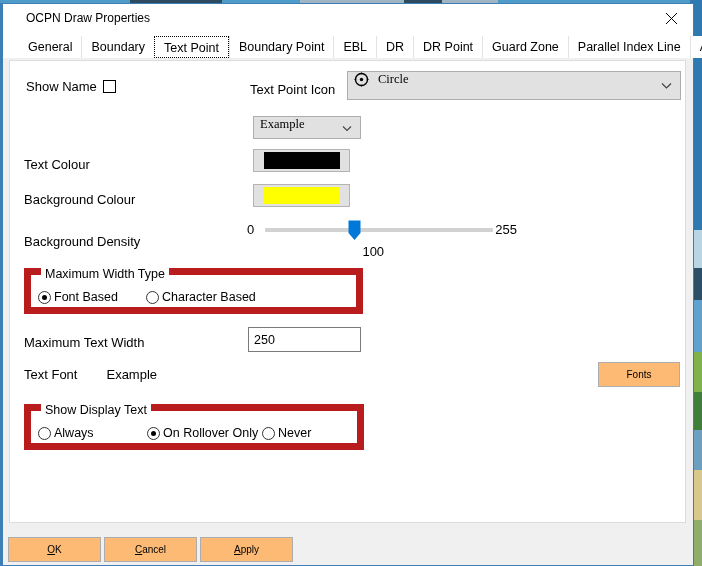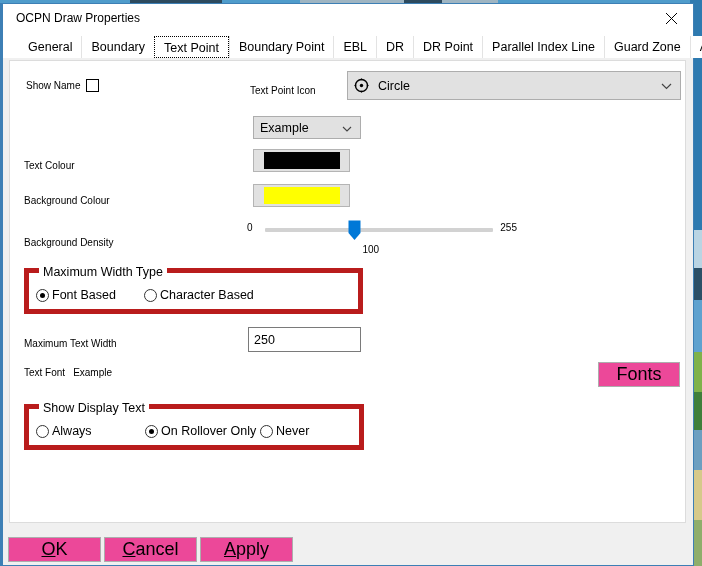--- a/index.html
+++ b/index.html
@@ -59,21 +59,21 @@
   .titlebar {
     height: 28px;
     background: #ffffff;
     display: flex;
     align-items: center;
     position: relative;
   }
   .title-text {
     font-size: 12px;
     color: #000;
-    padding-left: 13px;
+    padding-left: 23px;
     line-height: 28px;
     white-space: nowrap;
   }
   .close-btn {
     position: absolute;
     right: 0; top: 0;
     width: 44px; height: 28px;
     display: flex; align-items: center; justify-content: center;
     font-size: 16px;
     color: #000;
@@ -116,21 +116,21 @@
     left: 6px;
     top: 56px;
     width: 677px;
     height: 463px;
     background: #ffffff;
     border: 1px solid #dcdcdc;
     box-sizing: border-box;
   }
 
   .lbl {
-    font-size: 10px;
+    font-size: 13px;
     color: #000;
     white-space: nowrap;
   }
 
   .row { position: absolute; }
 
   
   .checkbox {
     width: 13px; height: 13px;
     border: 1px solid #000;
@@ -140,26 +140,27 @@
     cursor: pointer;
     vertical-align: middle;
   }
 
   
   .combo {
     background: #e1e1e1;
     border: 1px solid #adadad;
     box-sizing: border-box;
     display: flex;
-    align-items: center;
+    align-items: flex-start;
     font-size: 12.5px;
     color: #000;
     padding: 0 6px;
     cursor: pointer;
     position: relative;
+    font-family: Liberation Serif, serif;
   }
   .combo .chev {
     position: absolute;
     right: 8px;
     top: 50%;
     transform: translateY(-50%);
   }
   .combo-icon { margin-right: 9px; display:flex; align-items:center; }
 
   
@@ -195,21 +196,21 @@
     font-size: 12.5px;
     color: #000;
     padding: 2px 5px;
     display: flex;
     align-items: center;
   }
 
   
   .groupbox {
     position: absolute;
-    border: 5px solid #b91c1c;
+    border: 7px solid #b91c1c;
     box-sizing: border-box;
   }
   .groupbox-title {
     position: absolute;
     top: -8px;
     left: 10px;
     background: #ffffff;
     padding: 0 4px;
     font-size: 12.5px;
     color: #000;
@@ -240,27 +241,27 @@
     content: "";
     position: absolute;
     left: 3px; top: 3px;
     width: 5px; height: 5px;
     border-radius: 50%;
     background: #000;
   }
 
   
   .pushbtn {
-    background: #ec4899;
+    background: #fdba74;
     border: 1px solid #adadad;
     box-sizing: border-box;
     display: flex;
     align-items: center;
     justify-content: center;
-    font-size: 18px;
+    font-size: 10px;
     color: #000;
     cursor: pointer;
   }
   .mnemonic { text-decoration: underline; }
 
   
   .footer {
     position: absolute;
     left: 0;
     top: 528px;
@@ -294,22 +295,22 @@
   </div>
 
   <div class="tabstrip">
     <div class="tab">General</div>
     <div class="tab">Boundary</div>
     <div class="tab active">Text Point</div>
     <div class="tab">Boundary Point</div>
     <div class="tab">EBL</div>
     <div class="tab">DR</div>
     <div class="tab">DR Point</div>
+    <div class="tab">Guard Zone</div>
     <div class="tab">Parallel Index Line</div>
-    <div class="tab">Guard Zone</div>
     <div class="tab">About</div>
 
   </div>
 
   <div class="page">
 
     <div class="row" style="left:16px; top:18px; display:flex; align-items:center;">
       <span class="lbl">Show Name</span>
       <span class="checkbox" style="margin-left:6px;"></span>
     </div>
@@ -386,21 +387,21 @@
       </div>
     </div>
 
     <div class="row" style="left:14px; top:272px;">
       <span class="lbl">Maximum Text Width</span>
     </div>
     <div class="textbox" style="position:absolute; left:238px; top:266px; width:113px; height:25px;">
       <span>250</span>
     </div>
 
-    <div class="row" style="left:14px; top:306px; display:flex; gap:8px;">
+    <div class="row" style="left:14px; top:306px; display:flex; gap:29px;">
       <span class="lbl">Text Font</span>
       <span class="lbl">Example</span>
     </div>
     <div class="pushbtn" style="position:absolute; left:588px; top:301px; width:82px; height:25px;">
       <span>Fonts</span>
     </div>
 
     <div class="groupbox" style="left:14px; top:343px; width:340px; height:46px;">
       <span class="groupbox-title">Show Display Text</span>
       <div class="radio-wrap" style="left:7px; top:15px;">

